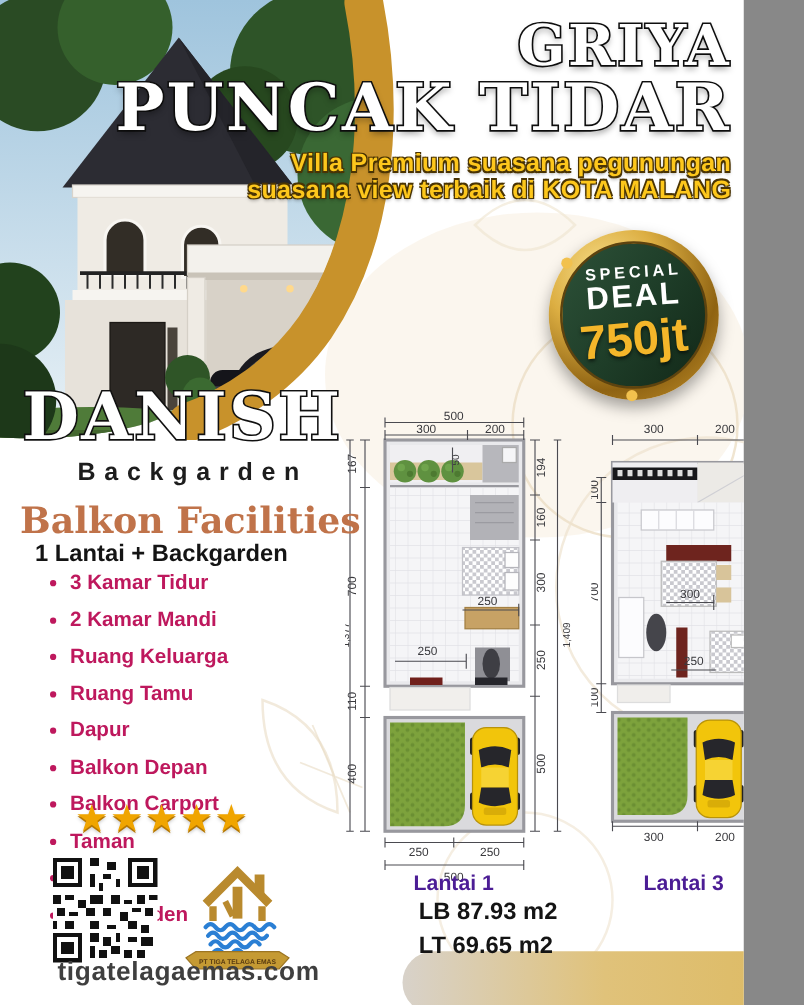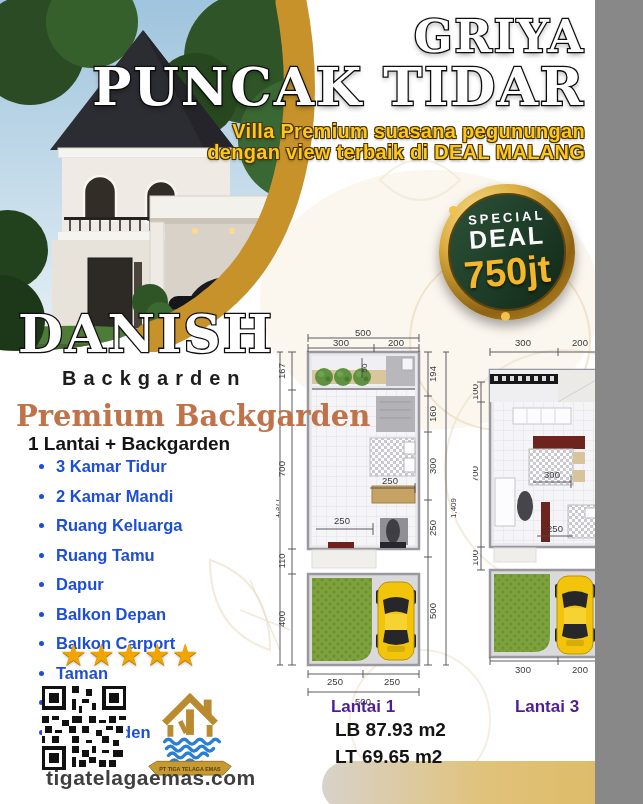--- a/index.html
+++ b/index.html
@@ -42,21 +42,21 @@
   .product-name{left:18px;top:308px;z-index:3;font-family:"DejaVu Serif","Liberation Serif",serif;
         font-weight:bold;font-size:52px;color:#fff;-webkit-text-stroke:2.6px #101010;
         paint-order:stroke fill;letter-spacing:2px;line-height:1;}
   .product-variant{left:62px;top:367px;z-index:3;font-weight:bold;font-size:20px;color:#1d1d1d;
         letter-spacing:7px;}
 
   
   .fac-heading{left:16px;top:399px;z-index:3;font-family:"DejaVu Serif","Liberation Serif",serif;
         font-size:29px;color:#c0734a;font-weight:600;}
   .fac-sub{left:28px;top:433px;z-index:3;font-weight:bold;font-size:19px;color:#141414;}
-  .fac-list{left:32px;top:452px;z-index:3;margin:0;padding:0 0 0 24px;color:#1d4ed8;}
+  .fac-list{left:32px;top:452px;z-index:3;margin:0;padding:0 0 0 24px;color:#be185d;}
   .fac-list li{font-weight:bold;font-size:16.5px;line-height:29.5px;}
 
   
   .stars{left:60px;top:637px;z-index:3;font-size:30px;color:#f0a500;letter-spacing:1px;
          text-shadow:0 1px 0 #b57700,0 2px 3px rgba(0,0,0,.25);}
   .qr{left:42px;top:686px;z-index:3;}
   .logo{left:138px;top:680px;z-index:3;}
   .website{left:46px;top:766px;z-index:3;font-weight:bold;font-size:21px;color:#3f3f3f;letter-spacing:.5px;}
 
   
@@ -154,38 +154,38 @@
         <circle cx="0" cy="320" r="45" fill="#1d3819"></circle>
     </g>
     <path d="M291 2 C309 95 299 193 252 262 C226 299 188 325 150 338" fill="none" stroke="#c8922b" stroke-width="31" stroke-linecap="round"></path>
   </svg>
 
   <div class="abs title-block">
     <div class="title-line title-1">GRIYA</div>
     <div class="title-line title-2">PUNCAK TIDAR</div>
     <div class="subtitle">
       <div>Villa Premium suasana pegunungan</div>
-      <div>dengan view terbaik di DEAL MALANG</div>
+      <div>suasana view terbaik di KOTA MALANG</div>
     </div>
   </div>
 
   <div class="abs badge">
     <span class="badge-dot" style="left:10px;top:22px;"></span>
     <span class="badge-dot" style="left:62px;bottom:-1px;"></span>
     <div class="badge-inner">
       <div class="badge-top">SPECIAL</div>
       <div class="badge-main">DEAL</div>
       <div class="badge-price">750jt</div>
     </div>
   </div>
 
   <div class="abs product-name">DANISH</div>
   <div class="abs product-variant">Backgarden</div>
 
-  <div class="abs fac-heading">Premium Backgarden</div>
+  <div class="abs fac-heading">Balkon Facilities</div>
   <div class="abs fac-sub">1 Lantai + Backgarden</div>
   <ul class="abs fac-list">
     <li>3 Kamar Tidur</li>
     <li>2 Kamar Mandi</li>
     <li>Ruang Keluarga</li>
     <li>Ruang Tamu</li>
     <li>Dapur</li>
     <li>Balkon Depan</li>
     <li>Balkon Carport</li>
     <li>Taman</li>

